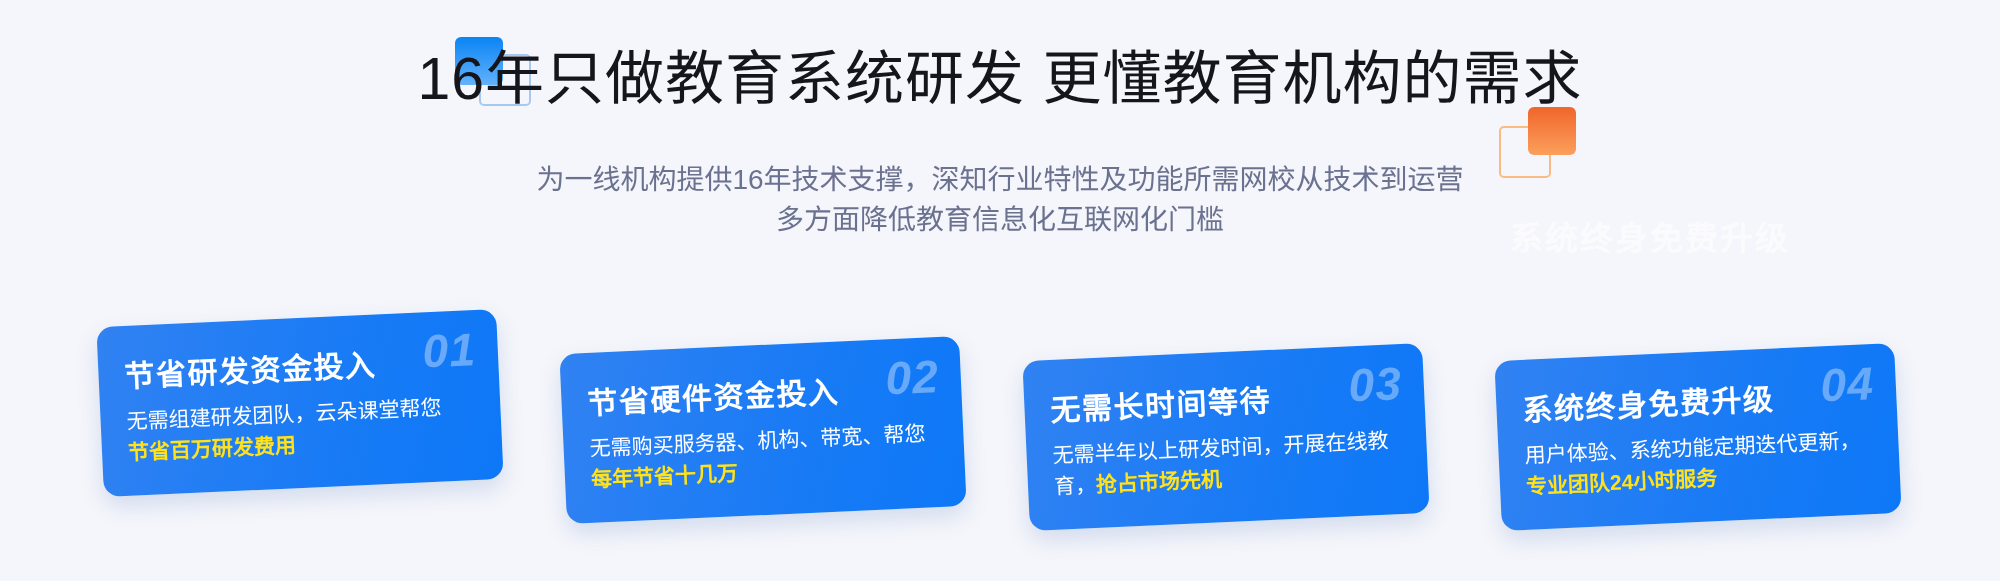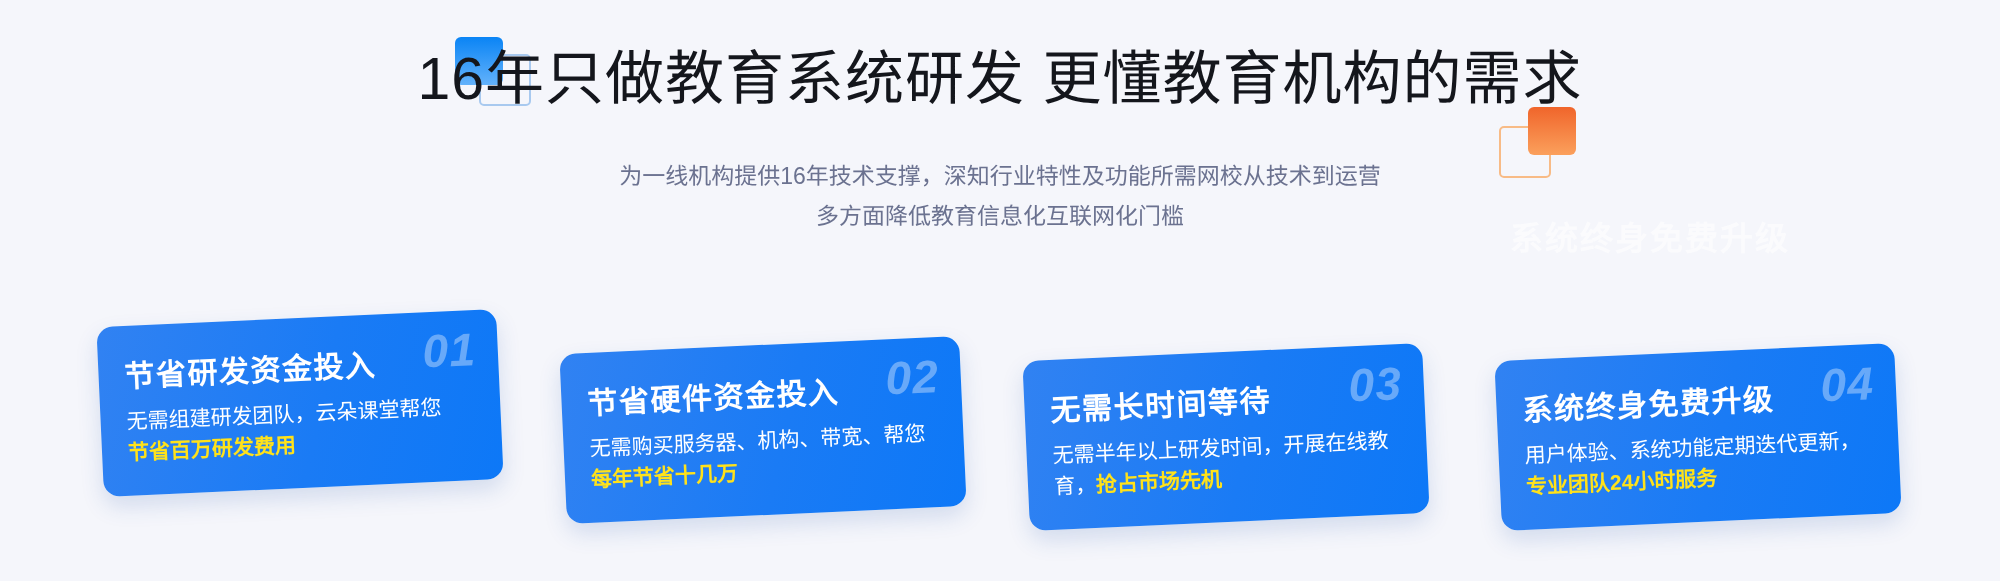--- a/index.html
+++ b/index.html
@@ -74,21 +74,21 @@
     letter-spacing: 1px;
     color: #14161c;
     font-weight: 400;
     white-space: nowrap;
   }
   .subline {
     position: absolute;
     left: 0;
     width: 2000px;
     text-align: center;
-    font-size: 23px;
+    font-size: 28px;
     line-height: 1.45;
     color: #6b7290;
     font-weight: 400;
     white-space: nowrap;
   }
   .subline-1 { top: 160px; }
   .subline-2 { top: 200px; text-align: center; }
 
   .watermark {
     position: absolute;

